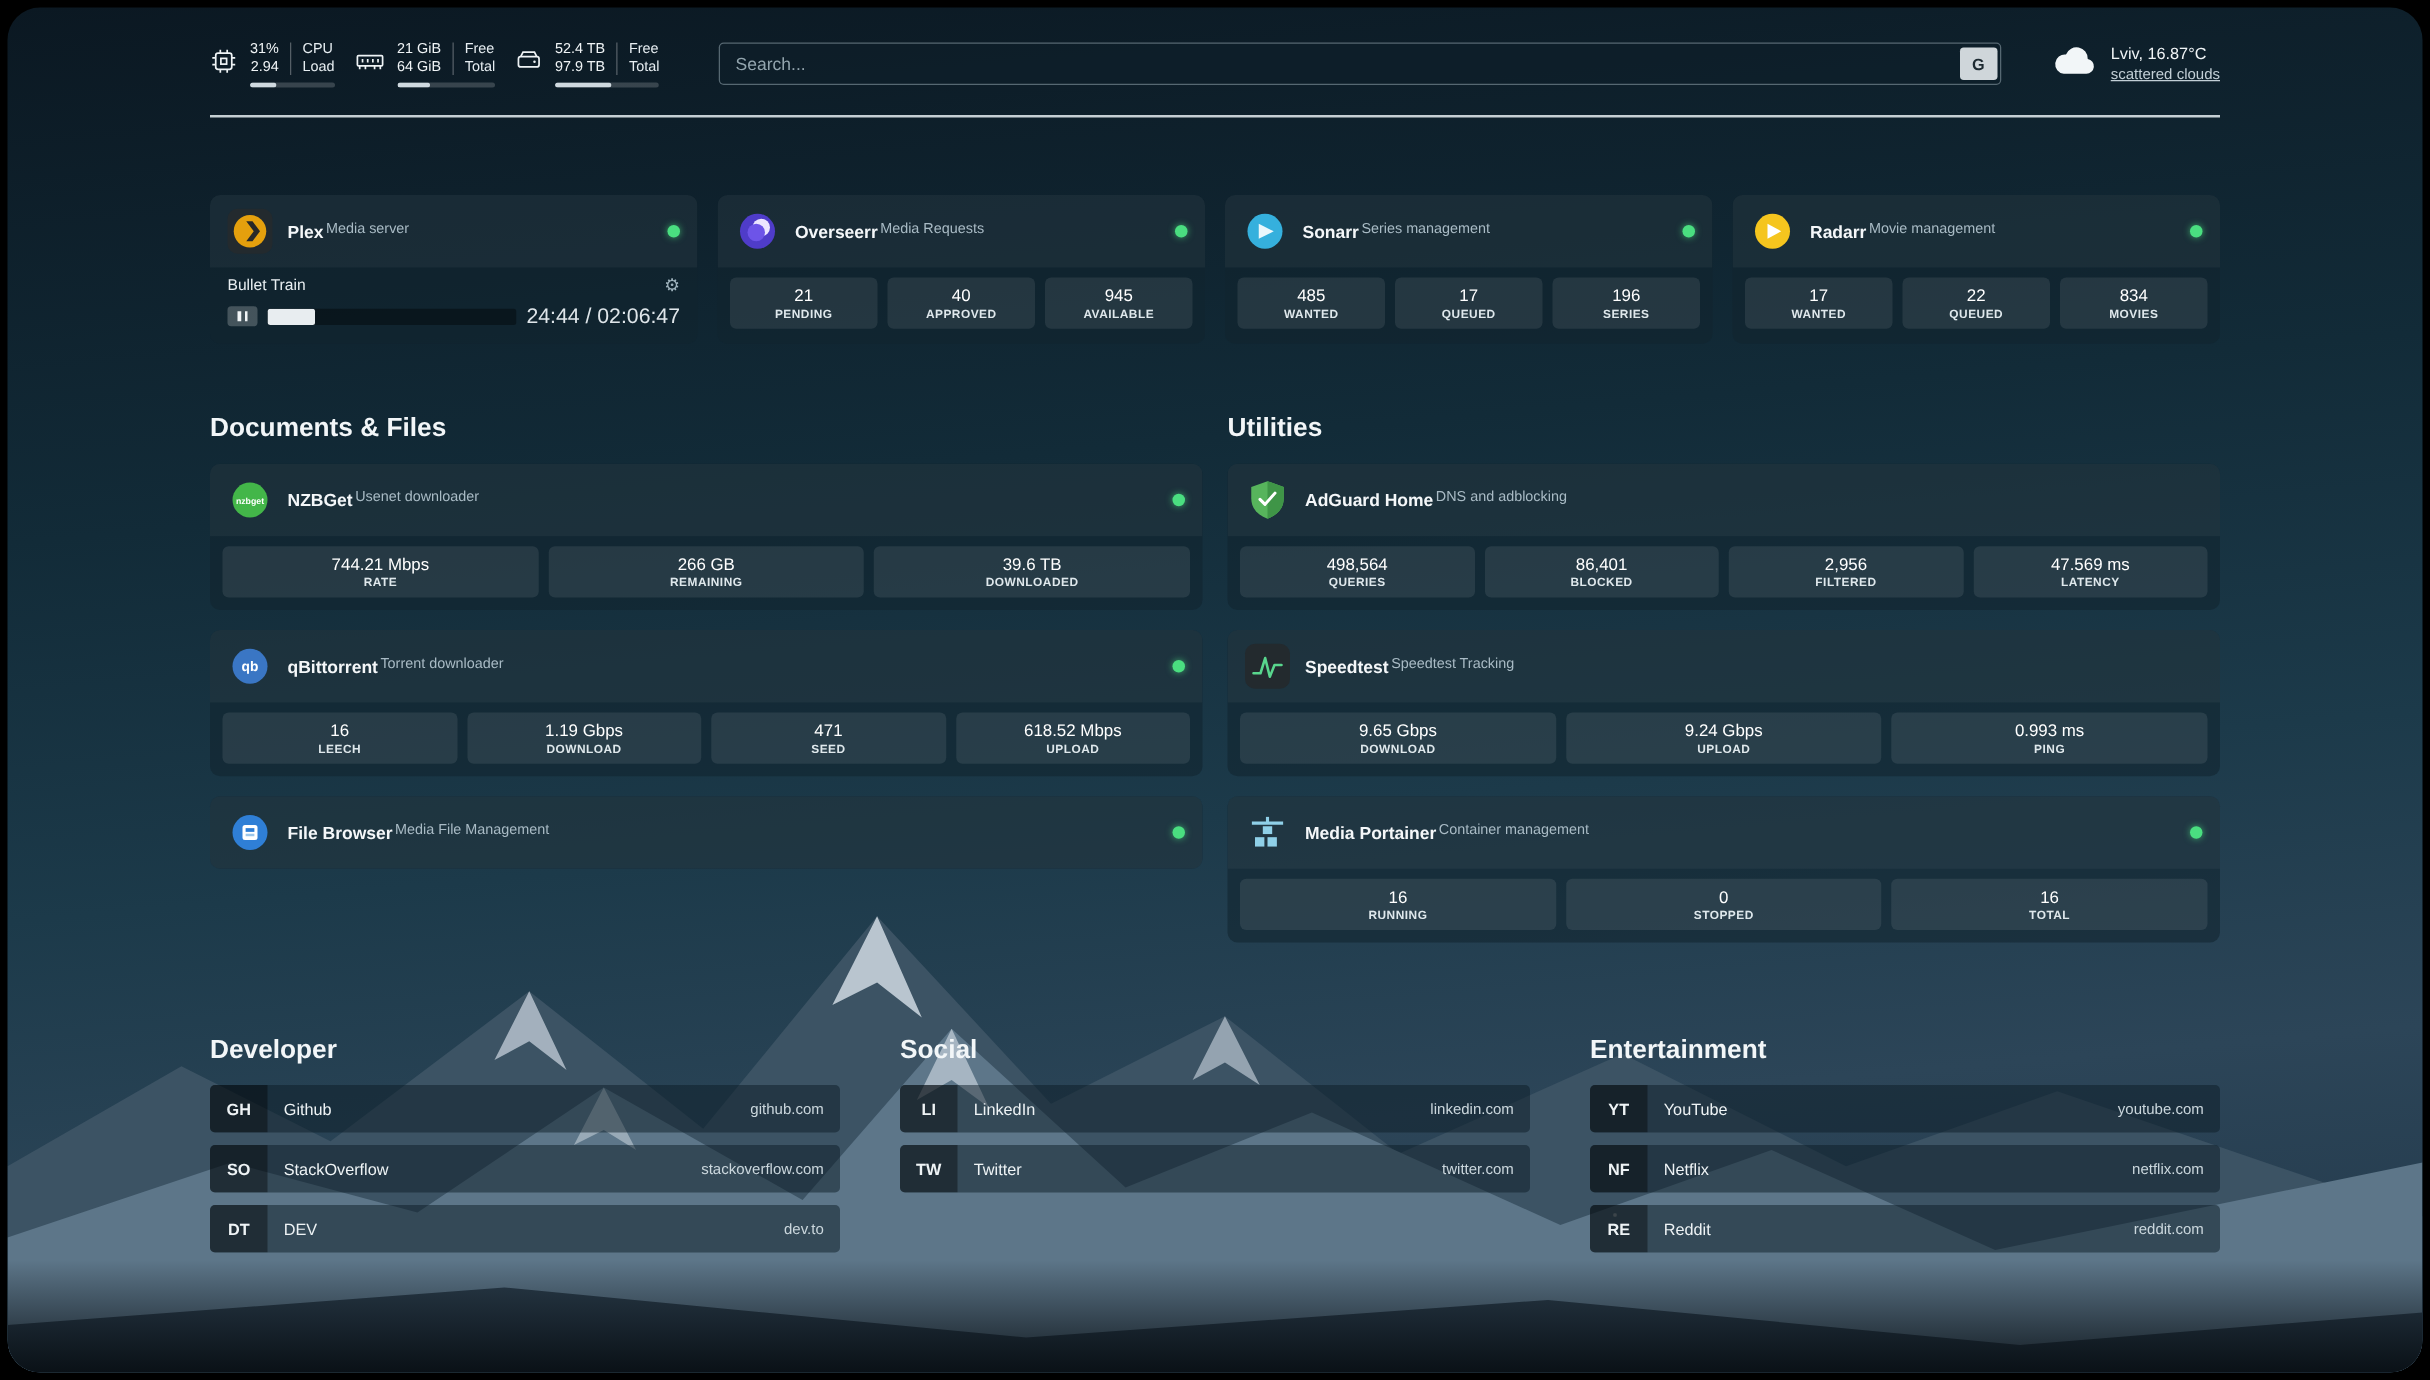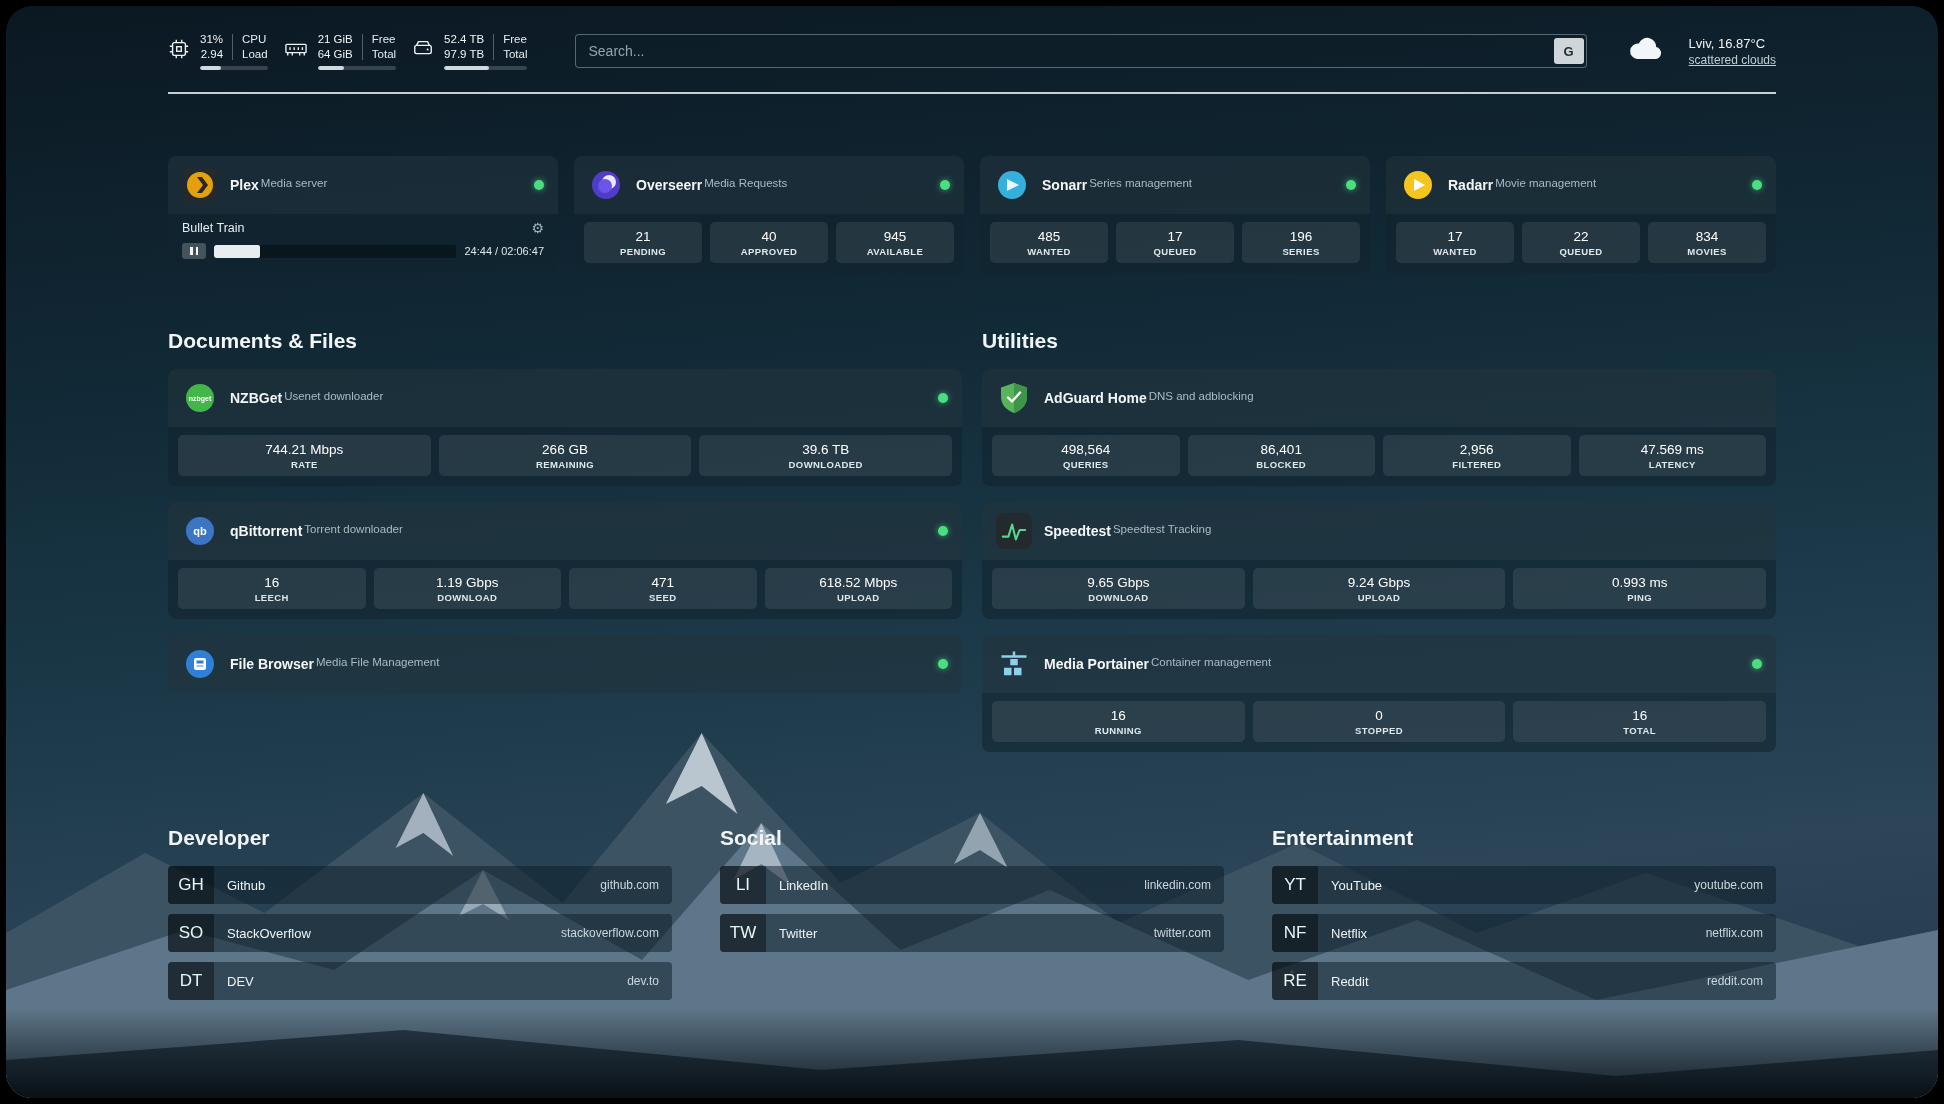--- a/index.html
+++ b/index.html
@@ -39,21 +39,21 @@
   .mbar i{ display:block; height:100%; background:#cfd9df; border-radius:2px; }
 
   .search{ flex:1; display:flex; align-items:center; margin:0 40px 0 48px; height:34px;
     background:rgba(14,31,41,.65); border:1px solid rgba(160,178,188,.5); border-radius:4px; padding:2px; }
   .search-input{ flex:1; background:transparent; border:none; outline:none; color:#dfe7eb;
     font-size:14px; padding:0 10px; font-family:"Liberation Sans", sans-serif; }
   .search-input::placeholder{ color:#93a5ae; }
   .search-btn{ width:30px; height:26px; border:none; border-radius:3px; background:#cfd6da;
     color:#1d2a31; font-weight:700; font-size:13px; font-family:"Liberation Sans", sans-serif; }
 
-  .weather{ display:flex; align-items:center; gap:24px; }
+  .weather{ display:flex; align-items:flex-start; gap:10px; }
   .wtext{ display:flex; flex-direction:column; gap:2px; }
   .wloc{ font-size:13px; color:#f0f4f6; }
   .wcond{ font-size:12px; color:#c2cfd6;text-decoration:underline; }
 
   .rule{ border:none; height:2px; background:rgba(230,238,242,.85); margin-top:22px; }
 
   
   .sec-title{ font-size:21px; font-weight:600; color:#f2f6f8; }
   .sec-media{ margin-top:62px; }
   .cards-4{ display:grid; grid-template-columns:repeat(4,1fr); gap:16px; margin-top:16px; }
@@ -76,37 +76,37 @@
   .plex-body{ padding:7px 14px 12px; }
   .np-row{ display:flex; align-items:center; justify-content:space-between; }
   .np-title{ font-size:12.5px; color:#e8eef1; }
   .gear{ color:#9fb3bd; font-size:14px; line-height:1; background:none; border:none; }
   .player{ display:flex; align-items:center; gap:8px; margin-top:8px; }
   .pausebtn{ width:24px; height:16px; border:none; border-radius:3px; background:rgba(255,255,255,.22);
     display:flex; align-items:center; justify-content:center; gap:3px; }
   .pausebtn i{ display:block; width:2.5px; height:8px; background:#f2f6f8; }
   .pp-track{ flex:1; height:13px; background:rgba(0,0,0,.38); border-radius:2px; overflow:hidden; }
   .pp-fill{ height:100%; background:#e8edf0; border-radius:2px; }
-  .np-time{ font-size:11px; color:#dfe6ea; white-space:nowrap; }
+  .np-time{ font-size:17px; color:#dfe6ea; white-space:nowrap; }
 
   
   .appicon{ width:36px; height:36px; border-radius:8px; display:flex; align-items:center;
     justify-content:center; flex:0 0 auto; }
   .tile-dark{ background:#232a2e; }
 
   .cols-2{ display:grid; grid-template-columns:1fr 1fr; gap:20px; margin-top:56px; }
   .colstack{ display:flex; flex-direction:column; gap:16px; margin-top:16px; }
 
   
   .bookmarks{ display:grid; grid-template-columns:1fr 1fr 1fr; gap:48px; margin-top:74px; padding-bottom:40px; }
   .bm-rows{ margin-top:16px; display:flex; flex-direction:column; gap:10px; }
   .bm-row{ display:flex; align-items:center; height:38px; background:rgba(12,28,37,.5);
     border-radius:4px; overflow:hidden; }
   .bm-abbr{ width:46px; height:100%; background:rgba(0,0,0,.38); display:flex; align-items:center;
-    justify-content:center; font-size:17px; font-weight:400; color:#eef3f5; flex:0 0 auto; }
+    justify-content:center; font-size:13px; font-weight:700; color:#eef3f5; flex:0 0 auto; }
   .bm-name{ margin-left:13px; font-size:13px; color:#eef3f5; }
   .bm-domain{ margin-left:auto; margin-right:13px; font-size:12px; color:#cbd7dd; }
 </style>
 </head>
 <body>
 
 <div class="screen" data-interactable="false">
   <div class="mountains" data-interactable="false">
     <svg viewBox="0 0 1944 430" preserveAspectRatio="none">
       <polygon fill="#3c5364" points="0,430 0,265 140,185 260,245 420,125 560,235 700,65 840,215 980,145 1120,255 1300,175 1480,265 1650,205 1944,305 1944,430"></polygon>

